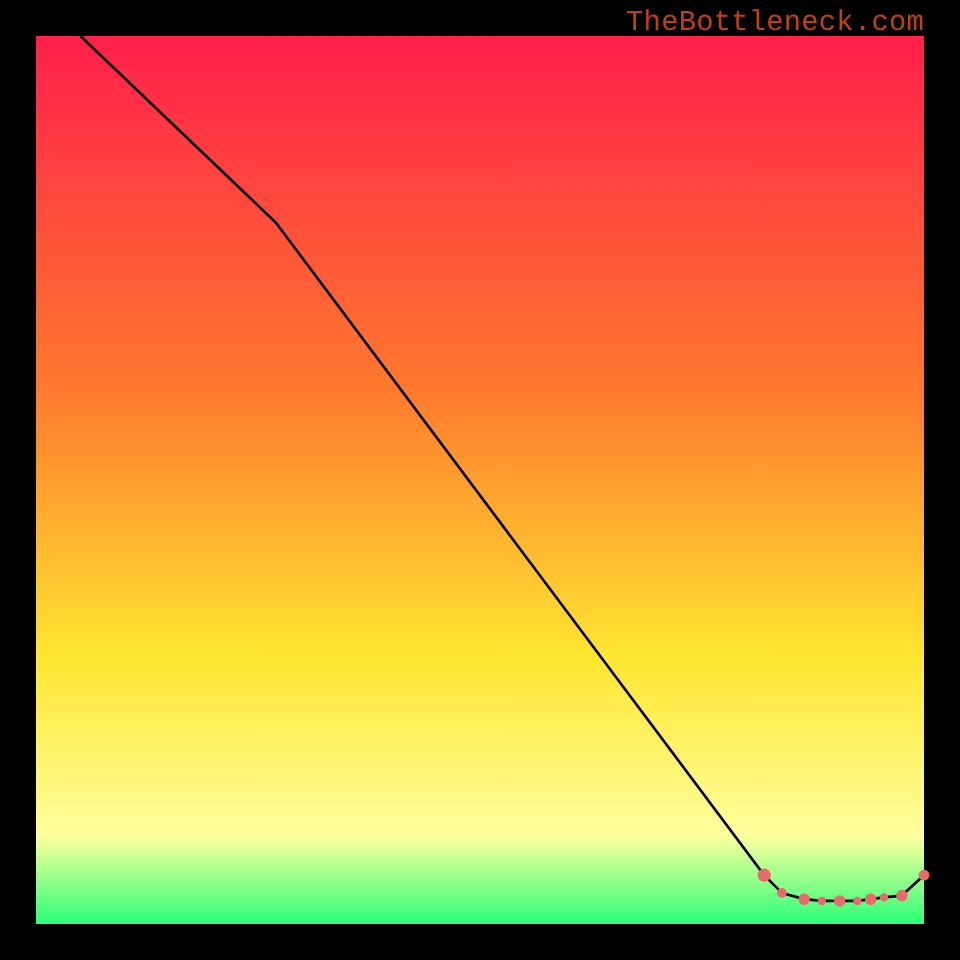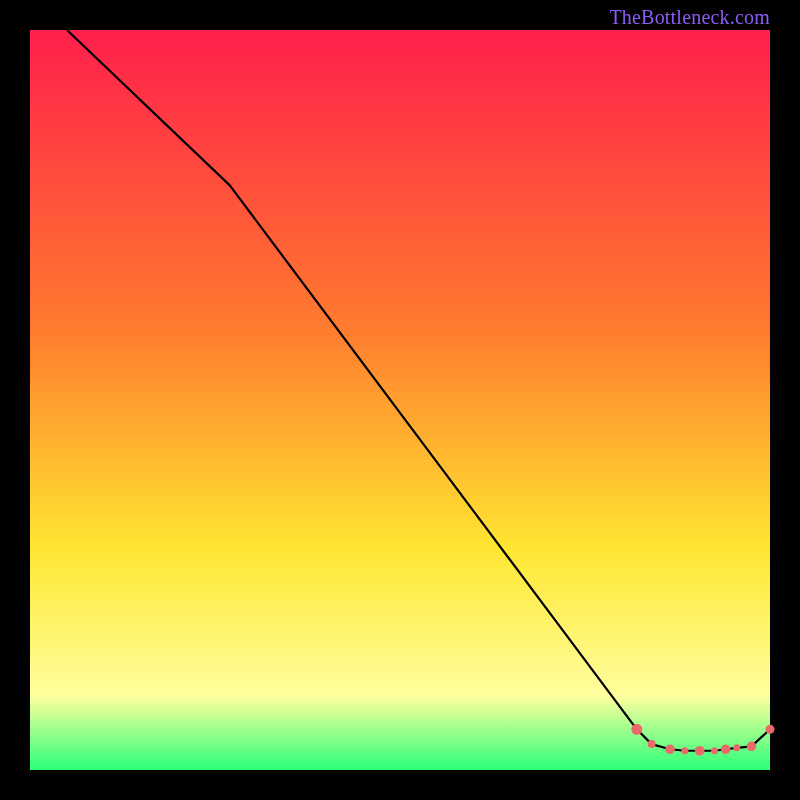--- a/index.html
+++ b/index.html
@@ -19,23 +19,23 @@
     position: absolute;
     left: 30px;
     top: 30px;
     width: 740px;
     height: 740px;
   }
   .watermark {
     position: absolute;
     top: 6px;
     right: 30px;
-    font-family: Liberation Serif, serif;
-    font-size: 20px;
-    color: #8b5cf6;
+    font-family: Liberation Mono, monospace;
+    font-size: 24px;
+    color: #c2410c;
     letter-spacing: 0.2px;
     user-select: none;
   }
   svg.overlay {
     position: absolute;
     left: 30px;
     top: 30px;
     width: 740px;
     height: 740px;
     overflow: visible;

